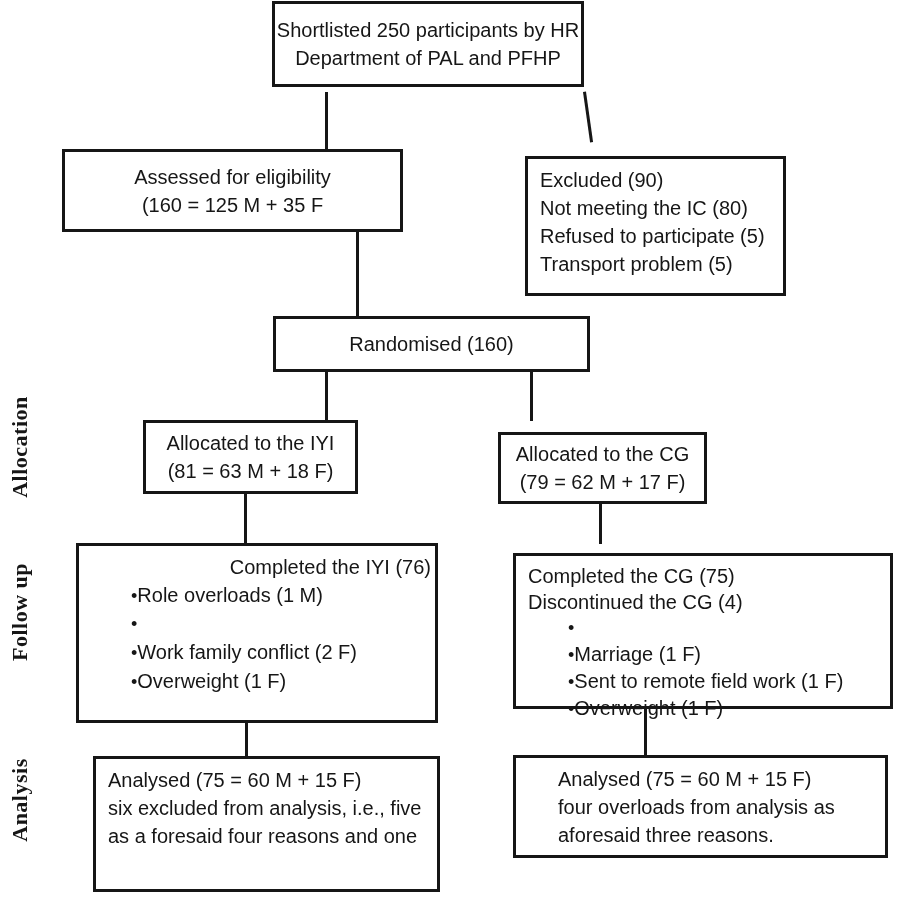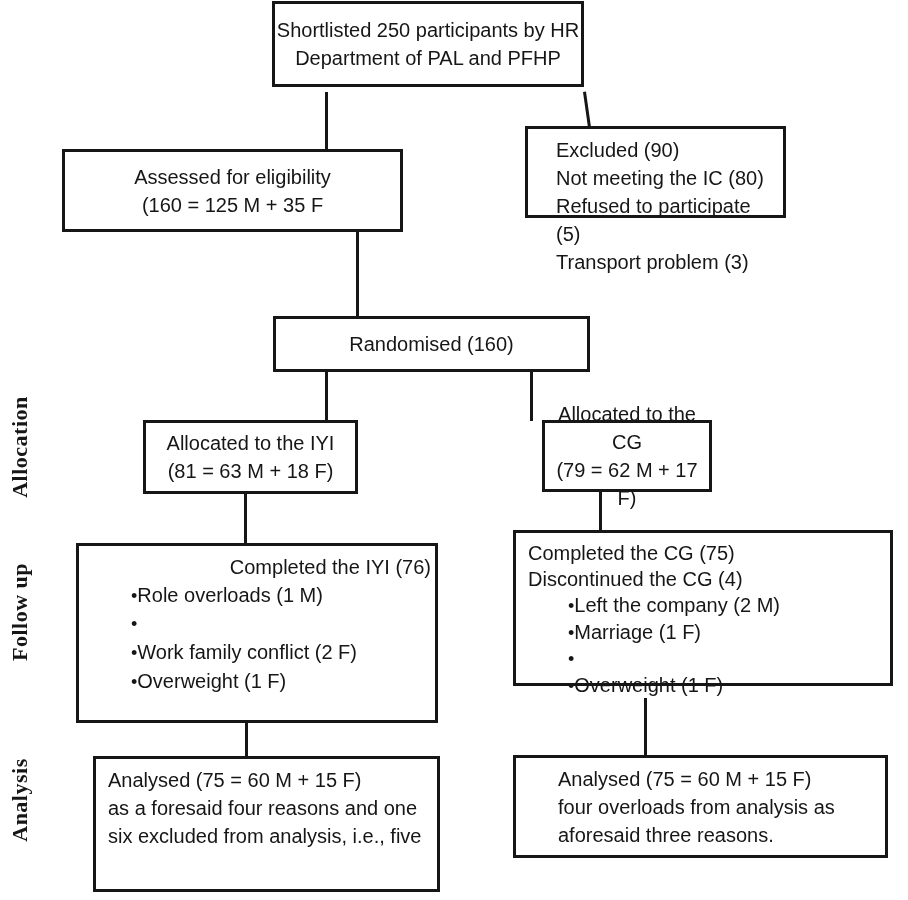--- a/index.html
+++ b/index.html
@@ -94,37 +94,37 @@
   <div class="box center" style="left:272px; top:1px; width:312px; height:86px;">
     <div>Shortlisted 250 participants by HR</div>
     <div>Department of PAL and PFHP</div>
   </div>
 
   <div class="box center" style="left:62px; top:149px; width:341px; height:83px;">
     <div>Assessed for eligibility</div>
     <div>(160 = 125 M + 35 F</div>
   </div>
 
-  <div class="box leftalign" style="left:525px; top:126px; width:261px; height:92px;padding-left:28px;">
+  <div class="box leftalign" style="left:525px; top:156px; width:261px; height:140px;">
     <div>Excluded (90)</div>
     <div>Not meeting the IC (80)</div>
     <div>Refused to participate (5)</div>
-    <div>Transport problem (3)</div>
+    <div>Transport problem (5)</div>
   </div>
 
   <div class="box center" style="left:273px; top:316px; width:317px; height:56px;align-items:center;">
     <div>Randomised (160)</div>
   </div>
 
   <div class="box center" style="left:143px; top:420px; width:215px; height:74px;">
     <div>Allocated to the IYI</div>
     <div>(81 = 63 M + 18 F)</div>
   </div>
 
-  <div class="box center" style="left:498px; top:420px; width:170px; height:72px;margin-left:44px;">
+  <div class="box center" style="left:498px; top:432px; width:209px; height:72px;">
     <div>Allocated to the CG</div>
     <div>(79 = 62 M + 17 F)</div>
   </div>
 
   <div class="box leftalign" style="left:76px; top:543px; width:362px; height:180px;text-align:right;">
     <div>Completed the IYI (76)</div>
     <div class="bullet-row">
       <span class="bullet">•</span>
       <span class="bullet-text">Role overloads (1 M)</span>
     </div>
@@ -134,44 +134,44 @@
     <div class="bullet-row">
       <span class="bullet">•</span>
       <span class="bullet-text">Work family conflict (2 F)</span>
     </div>
     <div class="bullet-row">
       <span class="bullet">•</span>
       <span class="bullet-text">Overweight (1 F)</span>
     </div>
   </div>
 
-  <div class="box leftalign tight" style="left:513px; top:530px; width:380px; height:156px;">
+  <div class="box leftalign tight" style="left:513px; top:553px; width:380px; height:156px;">
     <div>Completed the CG (75)</div>
     <div>Discontinued the CG (4)</div>
     <div class="bullet-row">
       <span class="bullet">•</span>
-      <span class="bullet-text">Left the company (2 M)</span>
     </div>
     <div class="bullet-row">
       <span class="bullet">•</span>
       <span class="bullet-text">Marriage (1 F)</span>
     </div>
     <div class="bullet-row">
       <span class="bullet">•</span>
+      <span class="bullet-text">Sent to remote field work (1 F)</span>
     </div>
     <div class="bullet-row">
       <span class="bullet">•</span>
       <span class="bullet-text">Overweight (1 F)</span>
     </div>
   </div>
 
   <div class="box leftalign" style="left:93px; top:756px; width:347px; height:136px;">
     <div>Analysed (75 = 60 M + 15 F)</div>
+    <div>six excluded from analysis, i.e., five</div>
     <div>as a foresaid four reasons and one</div>
-    <div>six excluded from analysis, i.e., five</div>
   </div>
 
   <div class="box leftalign pad-extra" style="left:513px; top:755px; width:375px; height:103px;">
     <div>Analysed (75 = 60 M + 15 F)</div>
     <div>four overloads from analysis as</div>
     <div>aforesaid three reasons.</div>
   </div>
 
 </div>
 

